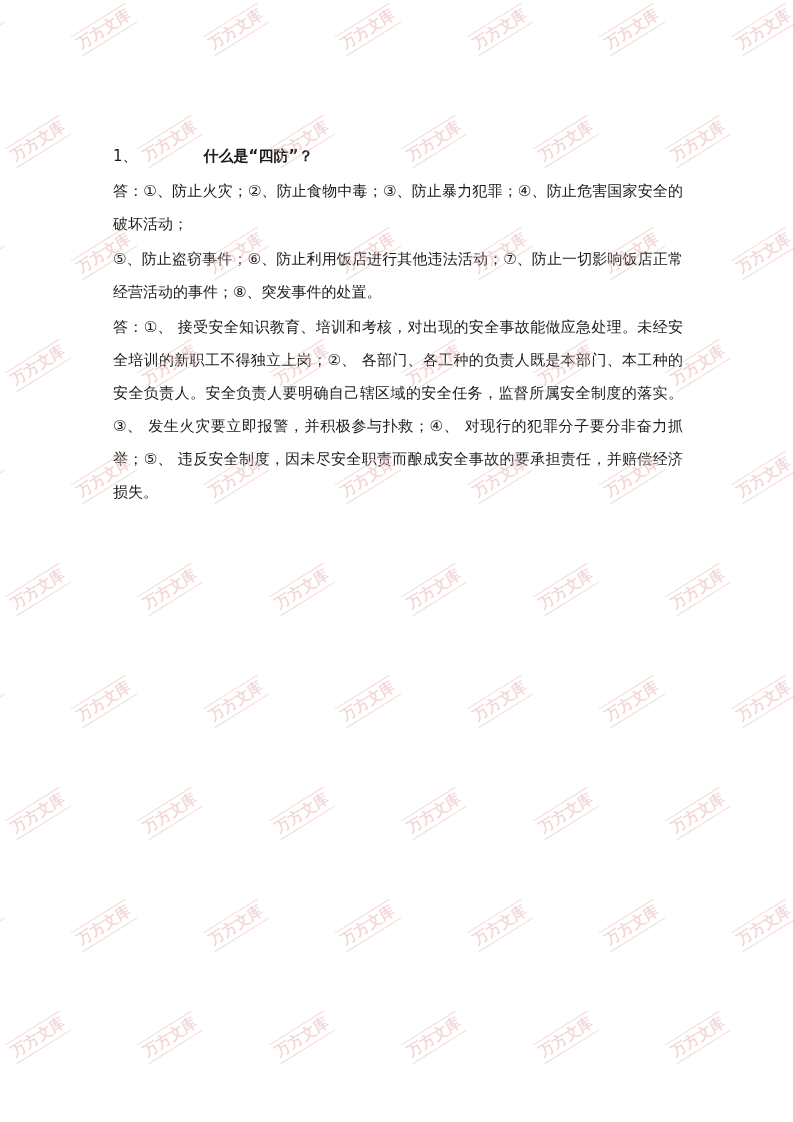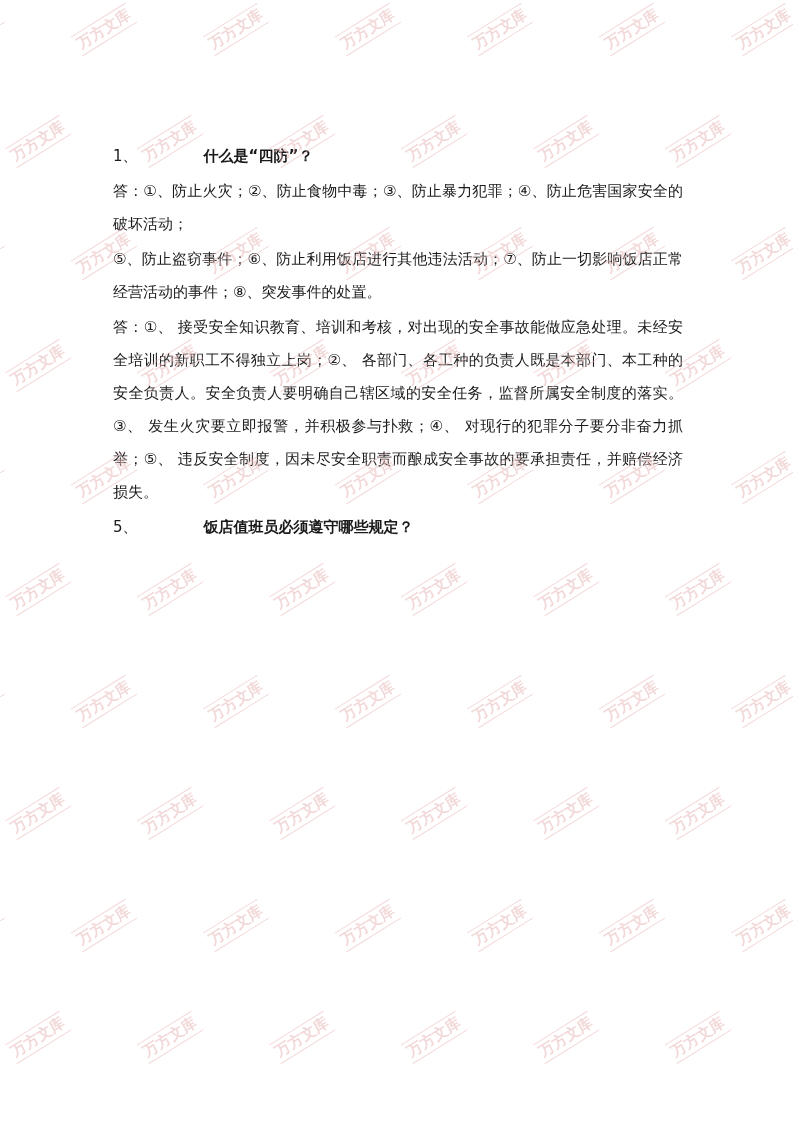--- a/index.html
+++ b/index.html
@@ -87,21 +87,20 @@
   <div id="doc-content">
 
     <p class="para q-line"><span>1、</span><span class="q-gap"></span><span class="q-text">什么是“四防”？</span></p>
 
 
     <p class="para ans">答：①、防止火灾；②、防止食物中毒；③、防止暴力犯罪；④、防止危害国家安全的破坏活动；</p>
     <p class="para ans">⑤、防止盗窃事件；⑥、防止利用饭店进行其他违法活动；⑦、防止一切影响饭店正常经营活动的事件；⑧、突发事件的处置。</p>
 
     <p class="para ans">答：①、 接受安全知识教育、培训和考核，对出现的安全事故能做应急处理。未经安全培训的新职工不得独立上岗；②、 各部门、各工种的负责人既是本部门、本工种的安全负责人。安全负责人要明确自己辖区域的安全任务，监督所属安全制度的落实。③、 发生火灾要立即报警，并积极参与扑救；④、 对现行的犯罪分子要分非奋力抓举；⑤、 违反安全制度，因未尽安全职责而酿成安全事故的要承担责任，并赔偿经济损失。</p>
 
-    <p class="para q-line"><span>5、</span><span class="q-gap"></span><span class="q-text">饭店值班员必须遵守哪些规定？</span></p>
 
   </div>
 </div>
 
 <div id="watermark-layer">
     <div class="wm" style="left: -60px; top: 18px;"><span class="wm-inner">万方文库</span></div>
     <div class="wm" style="left: 72px; top: 18px;"><span class="wm-inner">万方文库</span></div>
     <div class="wm" style="left: 204px; top: 18px;"><span class="wm-inner">万方文库</span></div>
     <div class="wm" style="left: 336px; top: 18px;"><span class="wm-inner">万方文库</span></div>
     <div class="wm" style="left: 468px; top: 18px;"><span class="wm-inner">万方文库</span></div>

